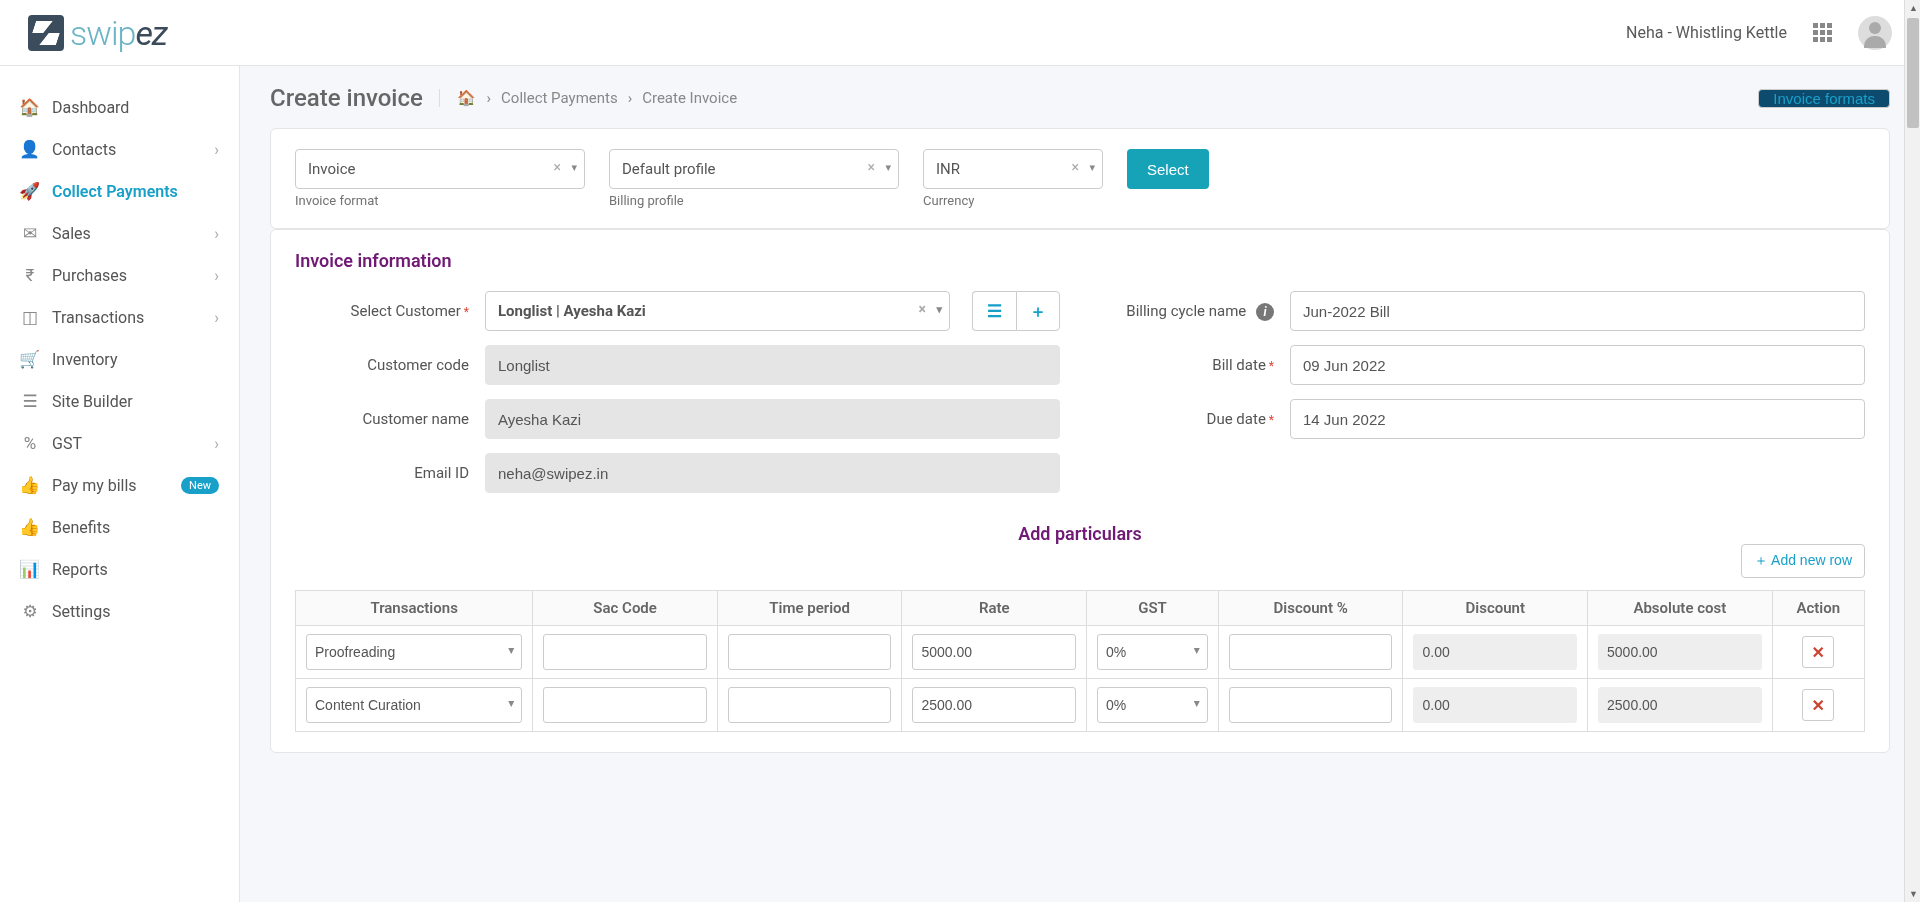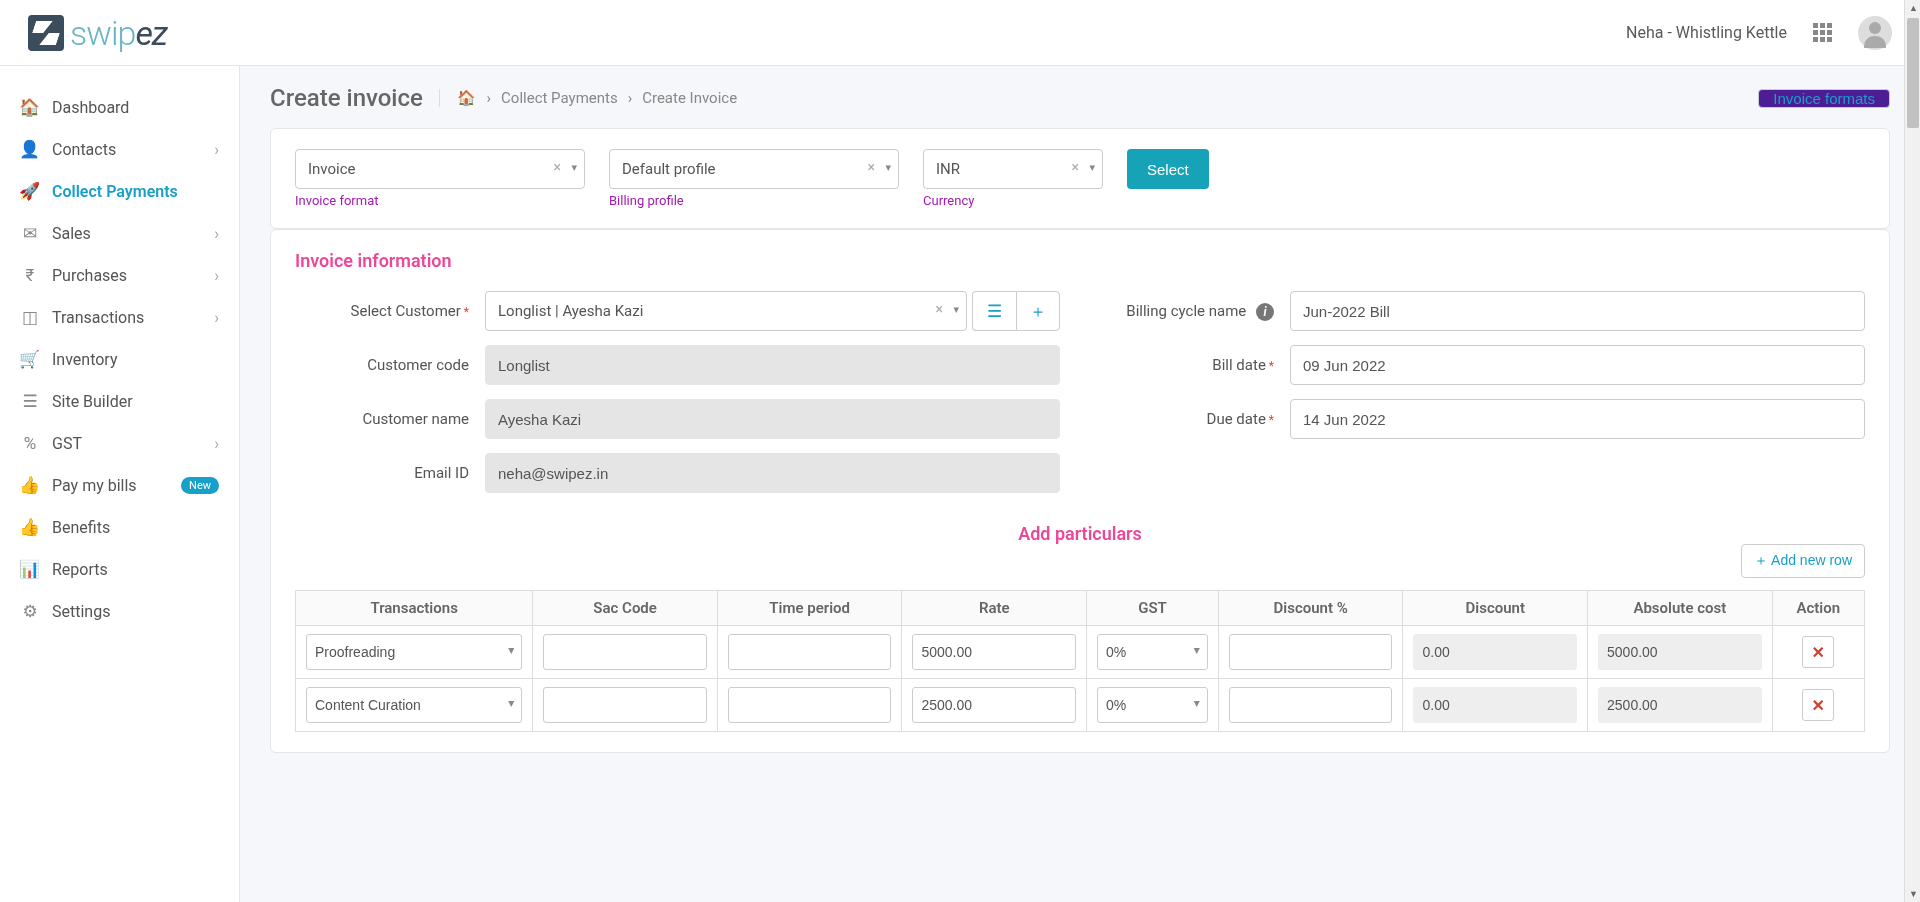--- a/index.html
+++ b/index.html
@@ -66,46 +66,46 @@
     .nav-item .icon { width: 20px; margin-right: 12px; display:inline-flex; justify-content:center; font-size:17px; color:#888;}
     .nav-item.active .icon { color: #18a0c9; }
     .nav-item .chev { margin-left:auto; color:#aaa; font-size:16px;}
     .badge-new { background:#18a0c9; color:#fff; font-size:11px; padding:2px 8px; border-radius:10px; margin-left:auto;}
     .main { flex:1; padding: 18px 30px; }
     .page-head { display:flex; align-items:center; margin-bottom:16px;}
     .page-title { font-size: 24px; color:#666; font-weight:500; margin-right:16px;}
     .breadcrumb { display:flex; align-items:center; gap:10px; color:#888; font-size:15px; border-left:1px solid #ddd; padding-left:18px;}
     .breadcrumb a { color:#888; text-decoration:none;}
     .invoice-formats-btn {
-      margin-left:auto; background:#4c1d95; border:1px solid #ccc; color:#18a0c9;
+      margin-left:auto; background:#0c4a6e; border:1px solid #ccc; color:#18a0c9;
       padding:0 14px; border-radius:4px; font-size:15px; cursor:pointer;
     }
     .card { background:#fff; border:1px solid #e5e5e5; border-radius:6px; padding:20px 24px; }
     .selector-row { display:flex; gap:24px; align-items:flex-start;}
     .select-box { position:relative; }
     .select-input {
       border:1px solid #ccc; border-radius:4px; padding:8px 50px 8px 12px;
       font-size:15px; color:#555; background:#fff; display:flex; align-items:center; height:40px;
       min-width:290px;
     }
     .select-input.small { min-width:180px;}
     .select-caret { position:absolute; right:8px; top:12px; font-size:11px; color:#888; }
     .select-x { position:absolute; right:24px; top:10px; color:#aaa; font-size:14px; cursor:pointer;}
-    .select-label { color:#a21caf; font-size:13px; margin-top:4px;}
+    .select-label { color:#737373; font-size:13px; margin-top:4px;}
     .btn-teal { background:#16a3b8; color:#fff; border:none; padding:10px 20px; border-radius:4px; font-size:15px; cursor:pointer; height:40px;}
-    .section-title { font-size:18px; color:#ec4899; font-weight:600; margin-bottom:20px;}
+    .section-title { font-size:18px; color:#701a75; font-weight:600; margin-bottom:20px;}
     .form-row { display:flex; gap:40px; margin-bottom:14px;}
     .form-col { flex:1; display:flex; align-items:center;}
     .form-label { width:190px; text-align:right; padding-right:16px; font-size:15px; color:#555;}
     .req::after { content:' *'; color:#d43; font-size:12px;}
     .form-input {
       flex:1; border:1px solid #ccc; border-radius:4px; padding:9px 12px; font-size:15px; color:#555; background:#fff; height:40px;
     }
     .form-input.readonly { background:#e5e5e5; border-color:#e5e5e5;}
-    .select-cust-wrap { flex:1; display:flex; gap:5px; align-items:center;}
+    .select-cust-wrap { flex:1; display:flex; gap:22px; align-items:center;font-weight:bold;}
     .select-cust-wrap .select-input { min-width:280px; flex:1;}
     .icon-btn { border:1px solid #ccc; background:#fff; width:44px; height:40px; border-radius:4px; display:flex; align-items:center; justify-content:center; color:#18a0c9; font-size:17px; cursor:pointer;}
     .btn-group { display:flex;}
     .btn-group .icon-btn:first-child{ border-radius:4px 0 0 4px; border-right:none;}
     .btn-group .icon-btn:last-child{ border-radius:0 4px 4px 0;}
     .info-icon { display:inline-flex; width:18px; height:18px; background:#777; color:#fff; border-radius:50%; font-size:12px; font-weight:bold; align-items:center; justify-content:center; font-style:italic; margin-left:6px;}
     .particulars-head { display:flex; align-items:center; margin-bottom:12px;flex-direction:column;}
     .add-row-btn { margin-left:auto; background:#fff; border:1px solid #ccc; padding:7px 12px; border-radius:4px; color:#18a0c9; font-size:14px; cursor:pointer;}
     table.particulars { width:100%; border-collapse: collapse; }
     table.particulars th, table.particulars td { border:1px solid #ddd; padding:8px 10px; text-align:center; font-size:15px; color:#666;}

